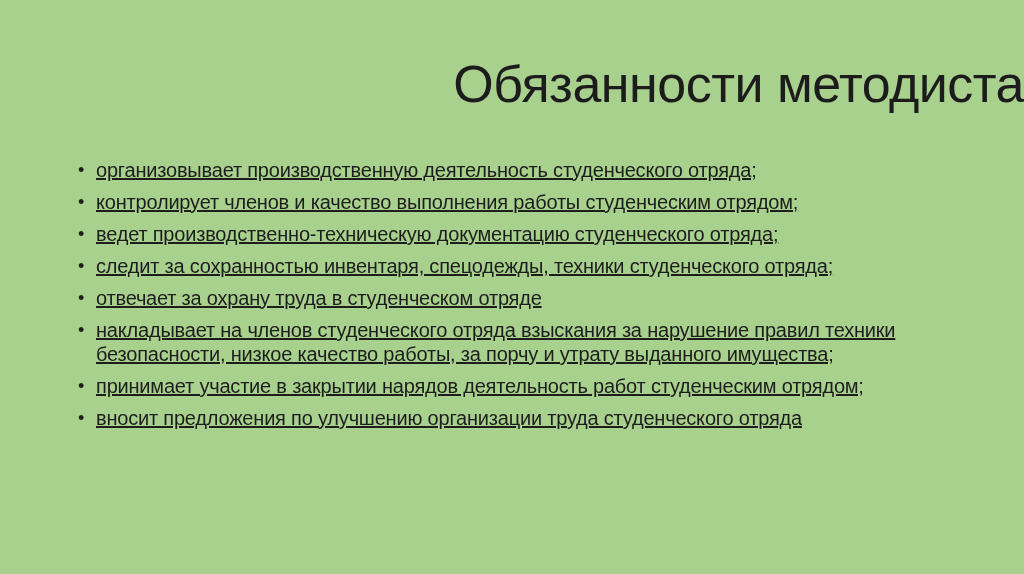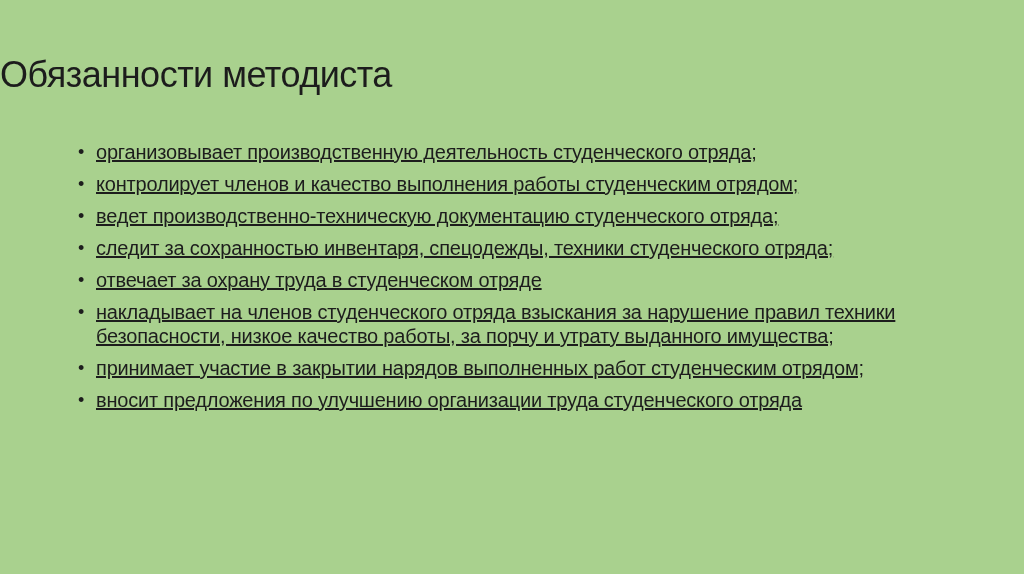--- a/index.html
+++ b/index.html
@@ -11,22 +11,22 @@
     position: relative;
     width: 1024px;
     height: 574px;
     background: #a9d18e;
     overflow: hidden;
     font-family: "Liberation Sans", "DejaVu Sans", sans-serif;
     box-sizing: border-box;
   }
   .slide-title {
     margin: 54px 0 0 0;
-    text-align: left;
-    font-size: 36px;
+    text-align: right;
+    font-size: 52px;
     font-weight: 400;
     letter-spacing: -0.5px;
     color: #1c1c1c;
   }
   .bullet-list {
     list-style: none;
     margin: 44px 0 0 0;
     padding: 0 118px 0 78px;
   }
   .bullet-item {
@@ -75,20 +75,20 @@
       <li class="bullet-item">
         <span class="bullet-marker">•</span>
         <span class="bullet-text">отвечает за охрану труда в студенческом отряде</span>
       </li>
       <li class="bullet-item">
         <span class="bullet-marker">•</span>
         <span class="bullet-text">накладывает на членов студенческого отряда взыскания за нарушение правил техники безопасности, низкое качество работы, за порчу и утрату выданного имущества;</span>
       </li>
       <li class="bullet-item">
         <span class="bullet-marker">•</span>
-        <span class="bullet-text">принимает участие в закрытии нарядов выполненных работ студенческим отрядом;</span>
+        <span class="bullet-text">принимает участие в закрытии нарядов деятельность работ студенческим отрядом;</span>
       </li>
       <li class="bullet-item">
         <span class="bullet-marker">•</span>
         <span class="bullet-text">вносит предложения по улучшению организации труда студенческого отряда</span>
       </li>
     </ul>
 </div>
 
 </body></html>

